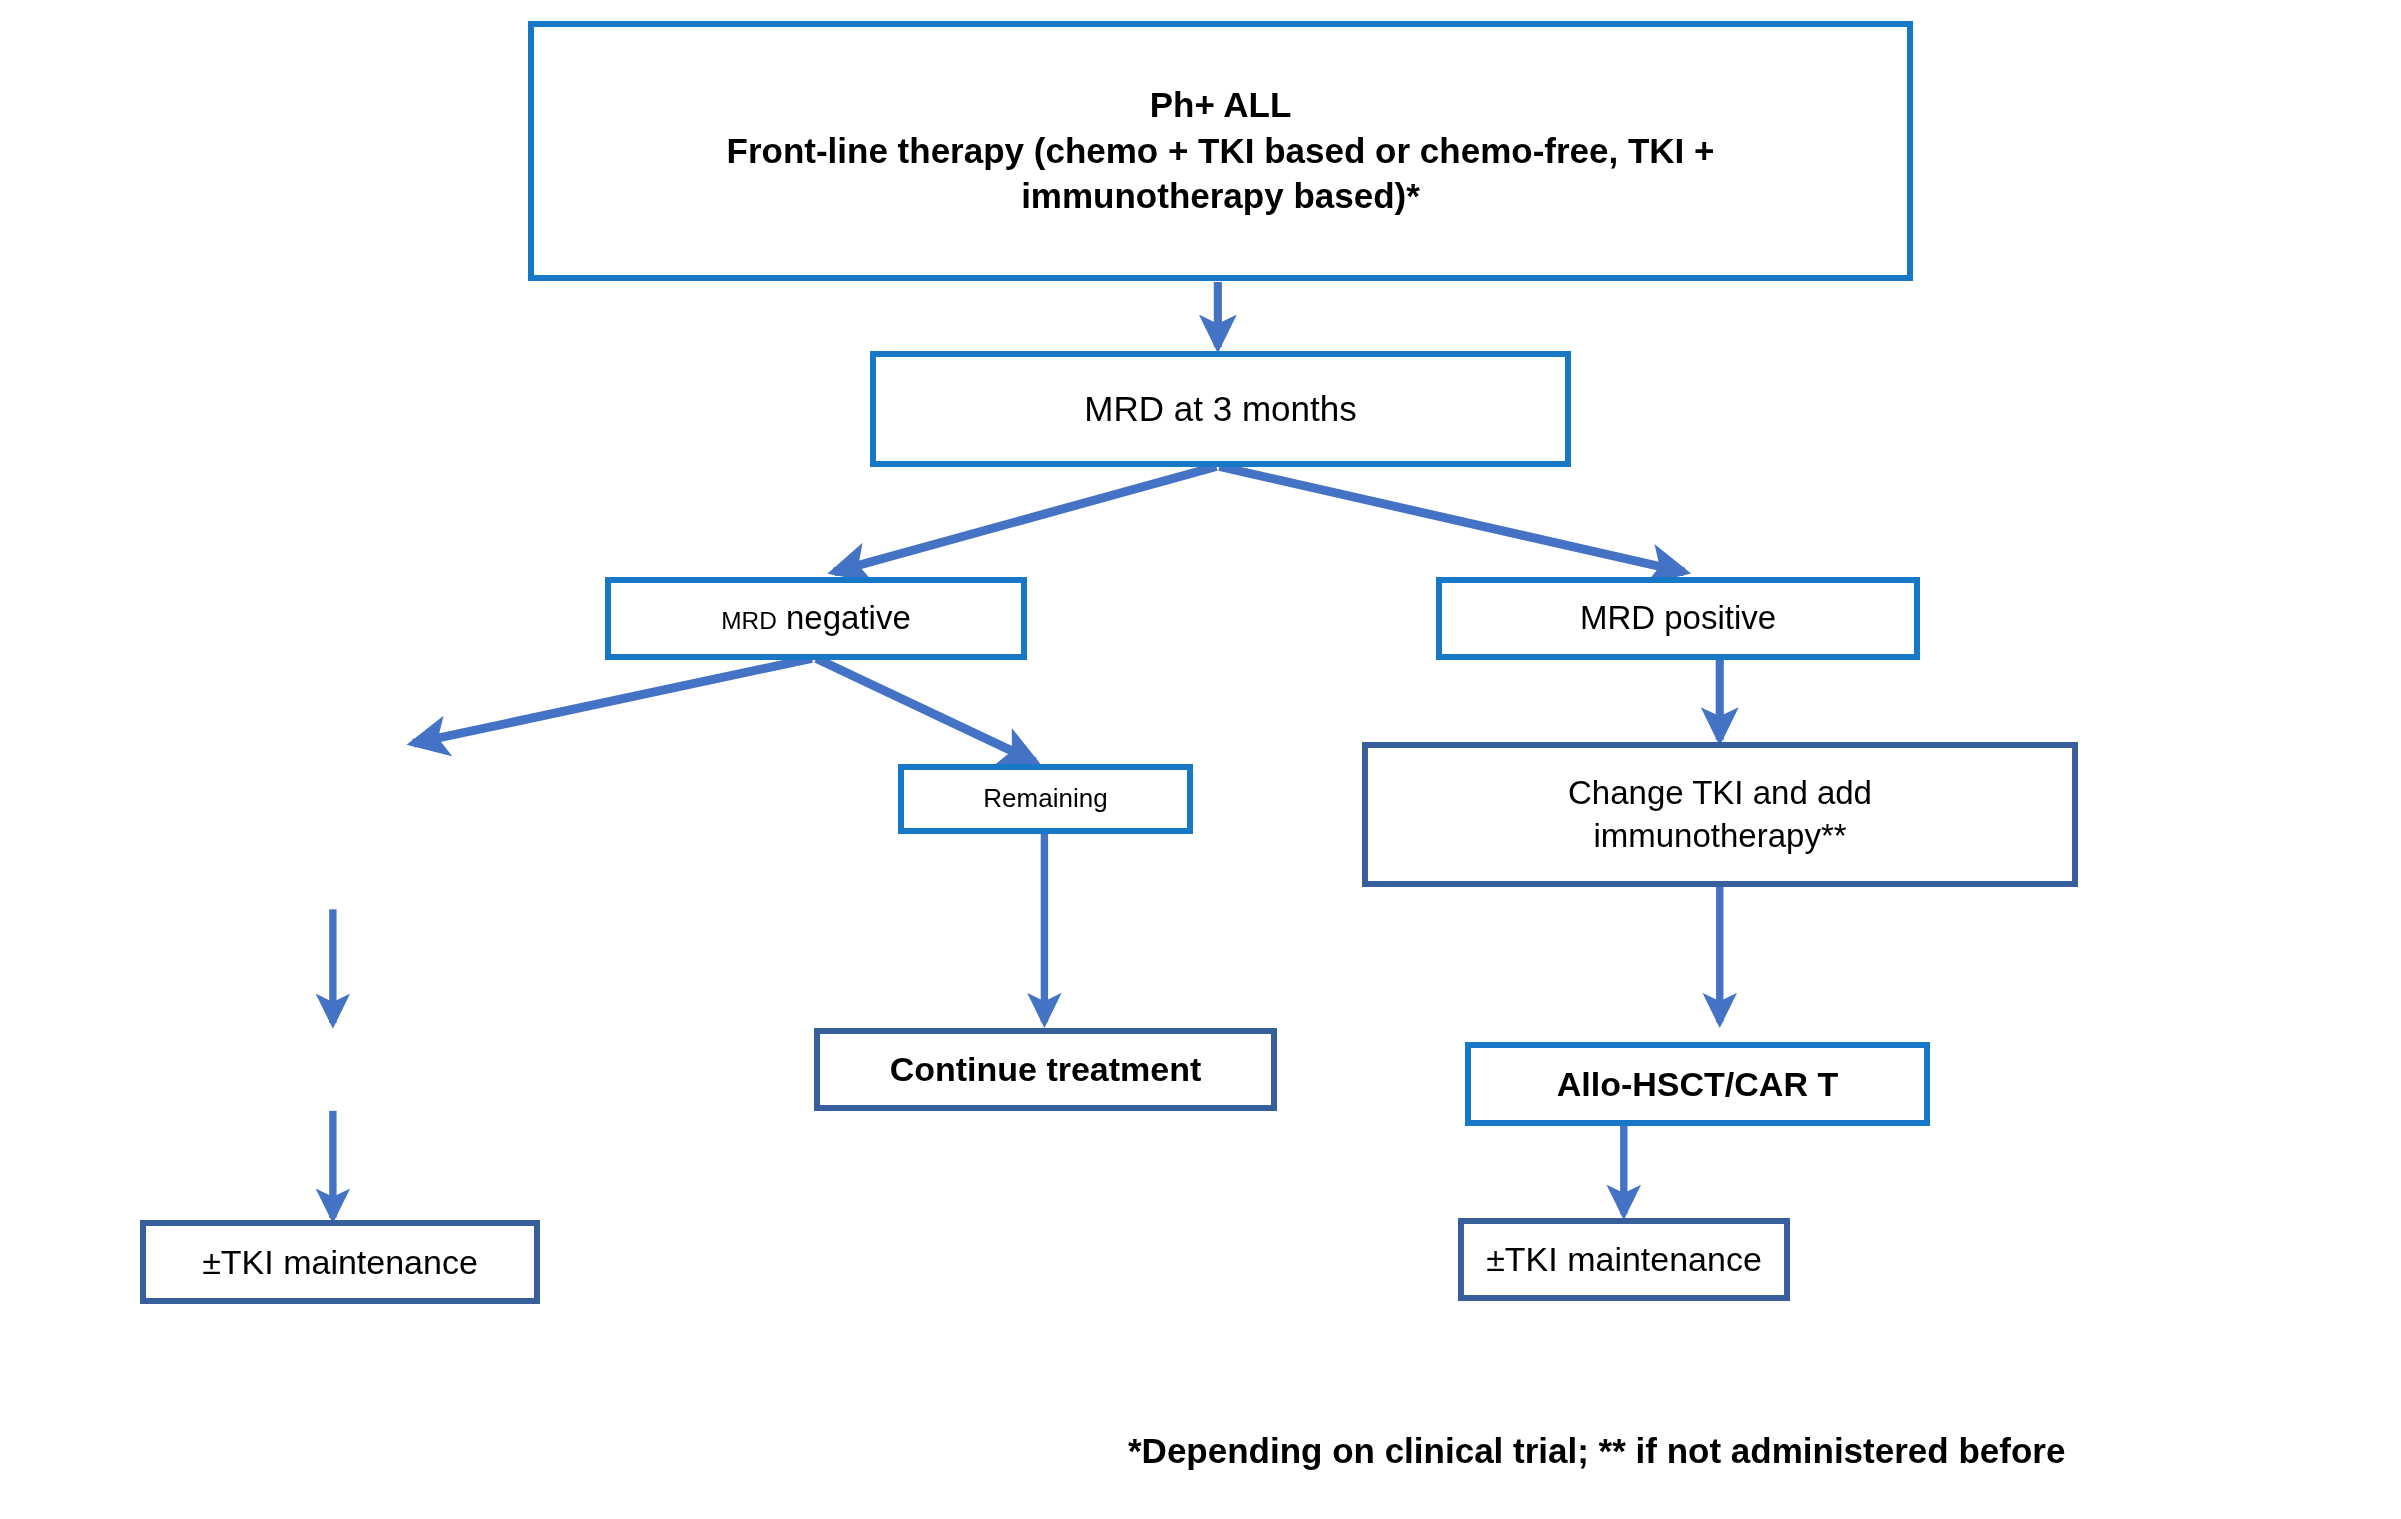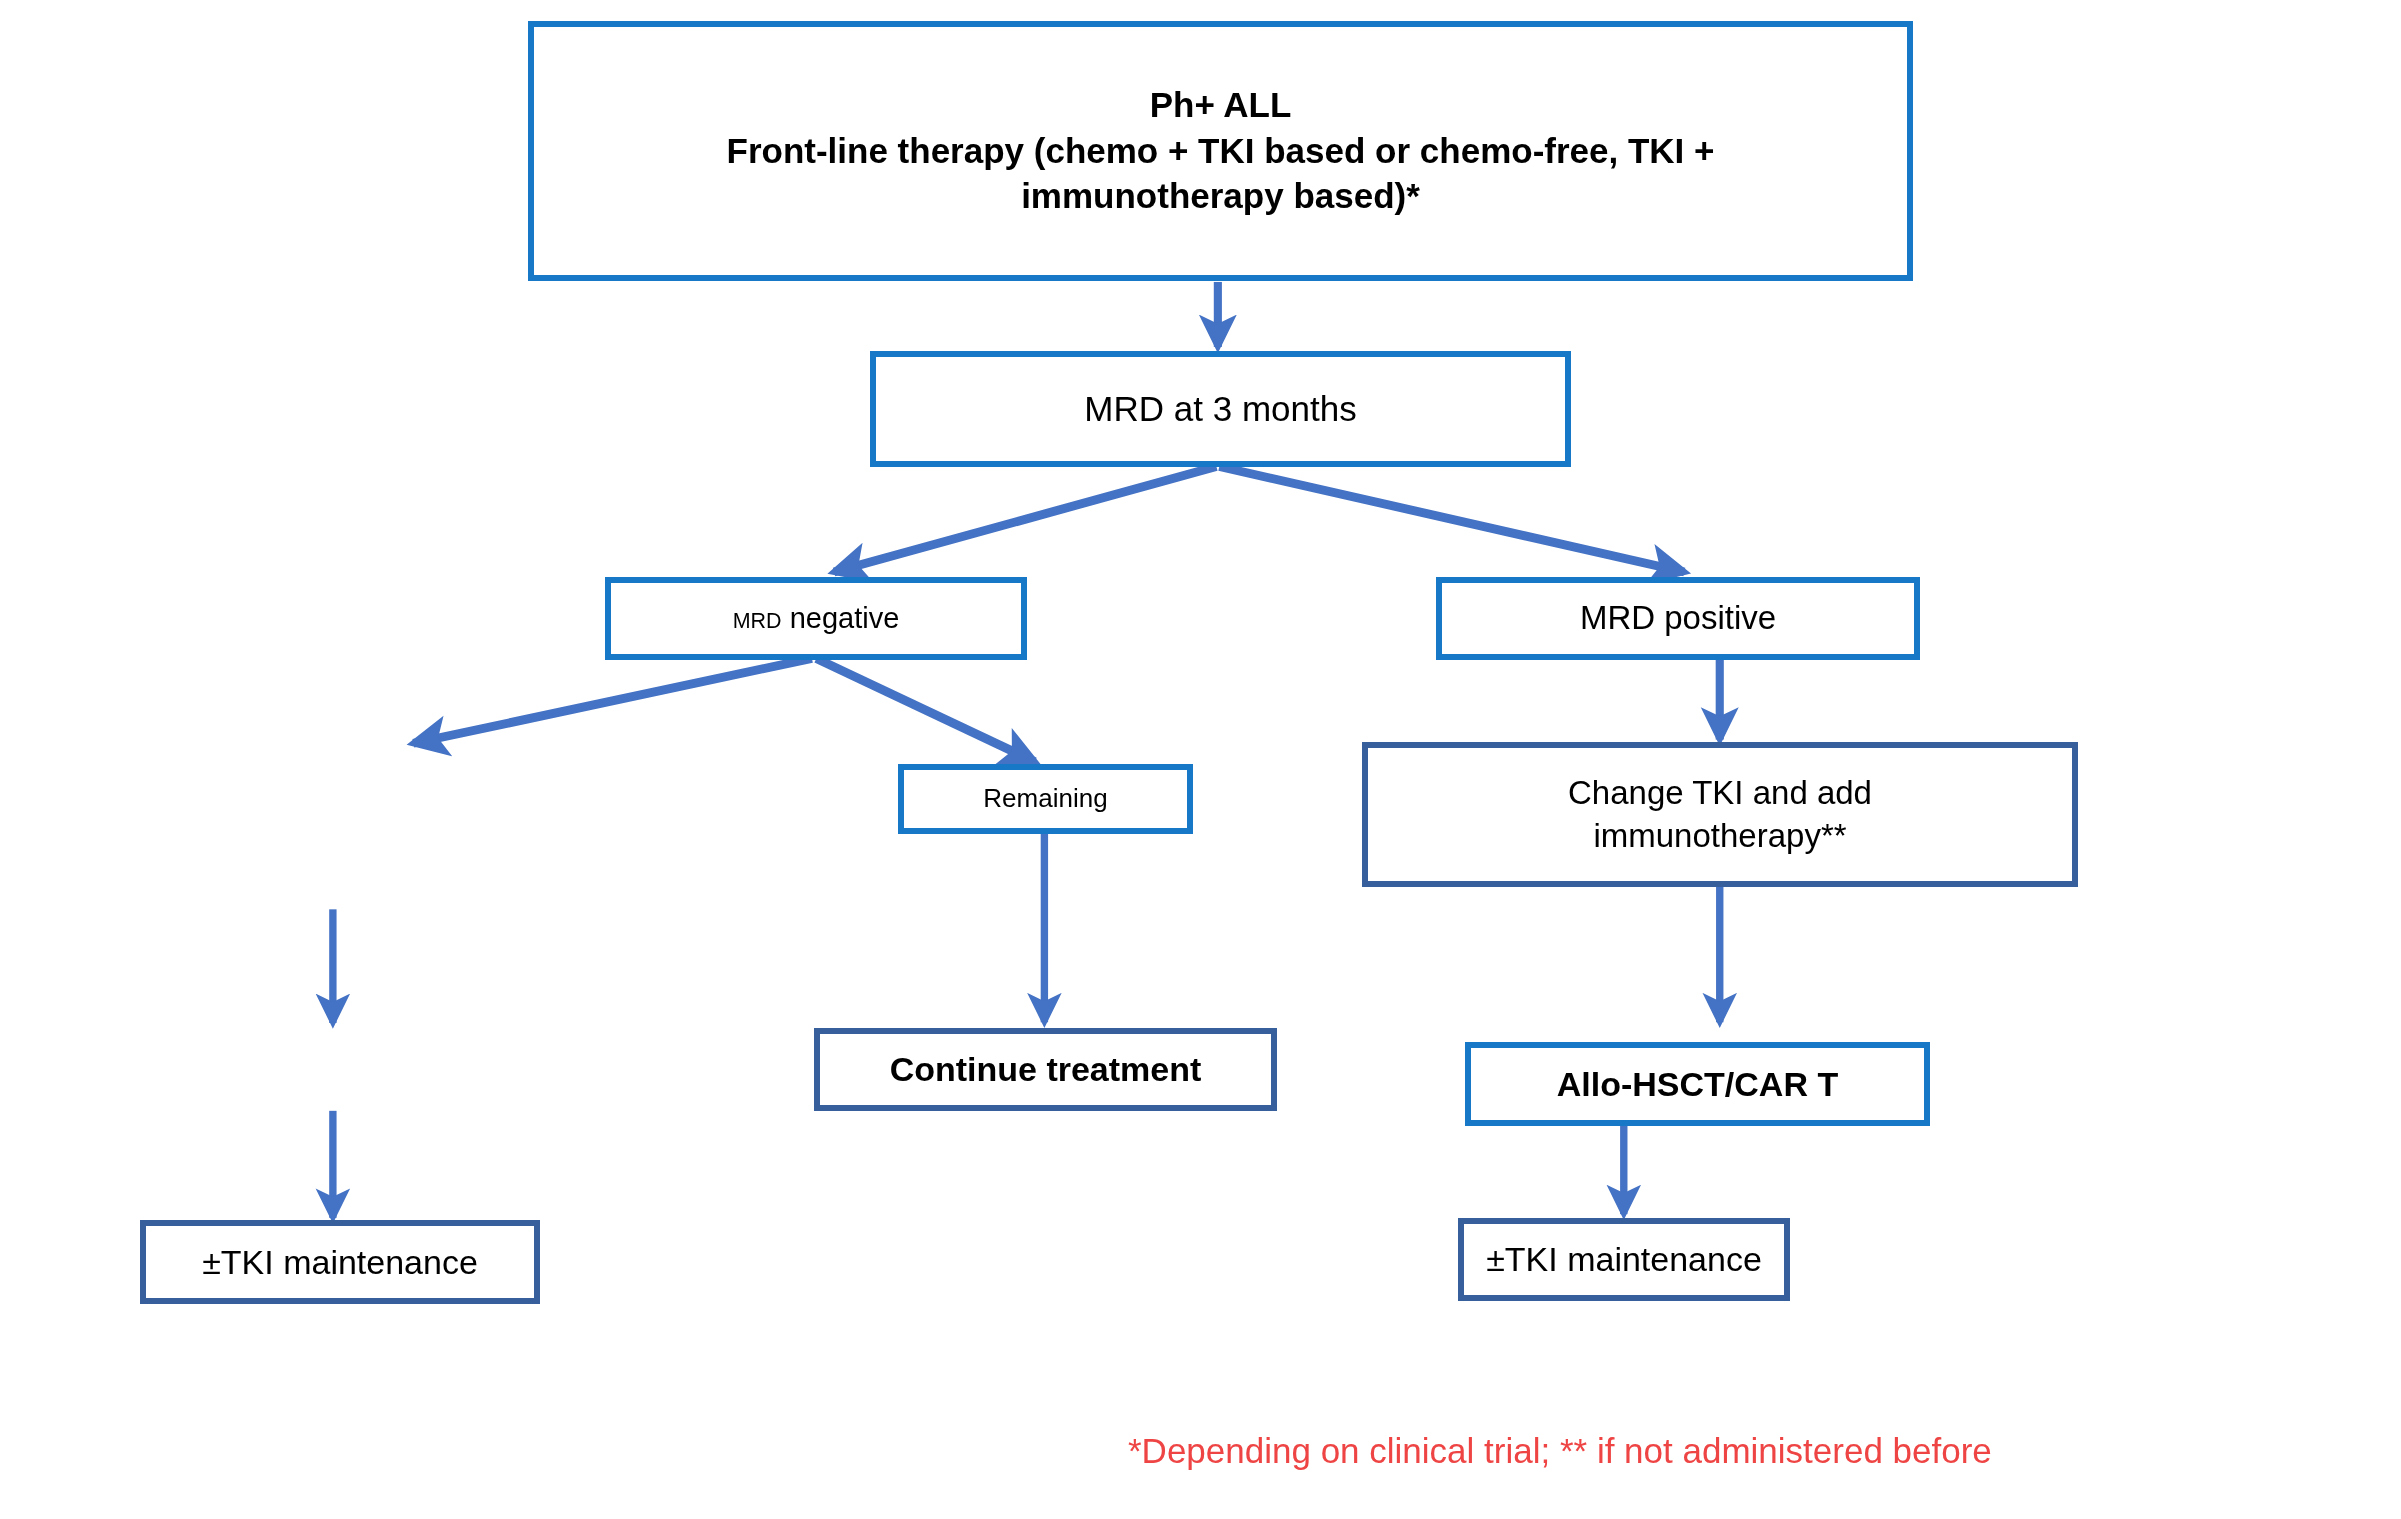--- a/index.html
+++ b/index.html
@@ -35,22 +35,23 @@
   .sup{
     font-style:italic;
     font-size:0.62em;
     vertical-align:super;
     line-height:0;
   }
   .small-mrd{ font-size:0.74em; }
 
   .footnote{
     position:absolute;
-    color:#ef4444;
+    color:#000000;
     white-space:nowrap;
+    font-weight:bold;
   }
 
   
   #wires{
     position:absolute;
     left:0; top:0;
     width:2401px;
     height:1519px;
     pointer-events:none;
   }
@@ -95,21 +96,21 @@
       <div>Ph+ ALL</div>
       <div>Front-line therapy (chemo + TKI based or chemo-free, TKI +</div>
       <div>immunotherapy based)*</div>
     </div>
   </div>
 
   <div class="box b-blue" style="left:870px; top:351px; width:701px; height:116px; font-size:35px;">
     <span>MRD at 3 months</span>
   </div>
 
-  <div class="box b-blue" style="left:605px; top:577px; width:422px; height:83px; font-size:29px;justify-content:center;">
+  <div class="box b-blue" style="left:605px; top:577px; width:422px; height:83px; font-size:33px;justify-content:center;">
     <span>
       <span class="small-mrd">MRD</span><span> negative</span>
     </span>
   </div>
 
   <div class="box b-blue" style="left:1436px; top:577px; width:484px; height:83px; font-size:33px;">
     <span>MRD positive</span>
   </div>
 
 

